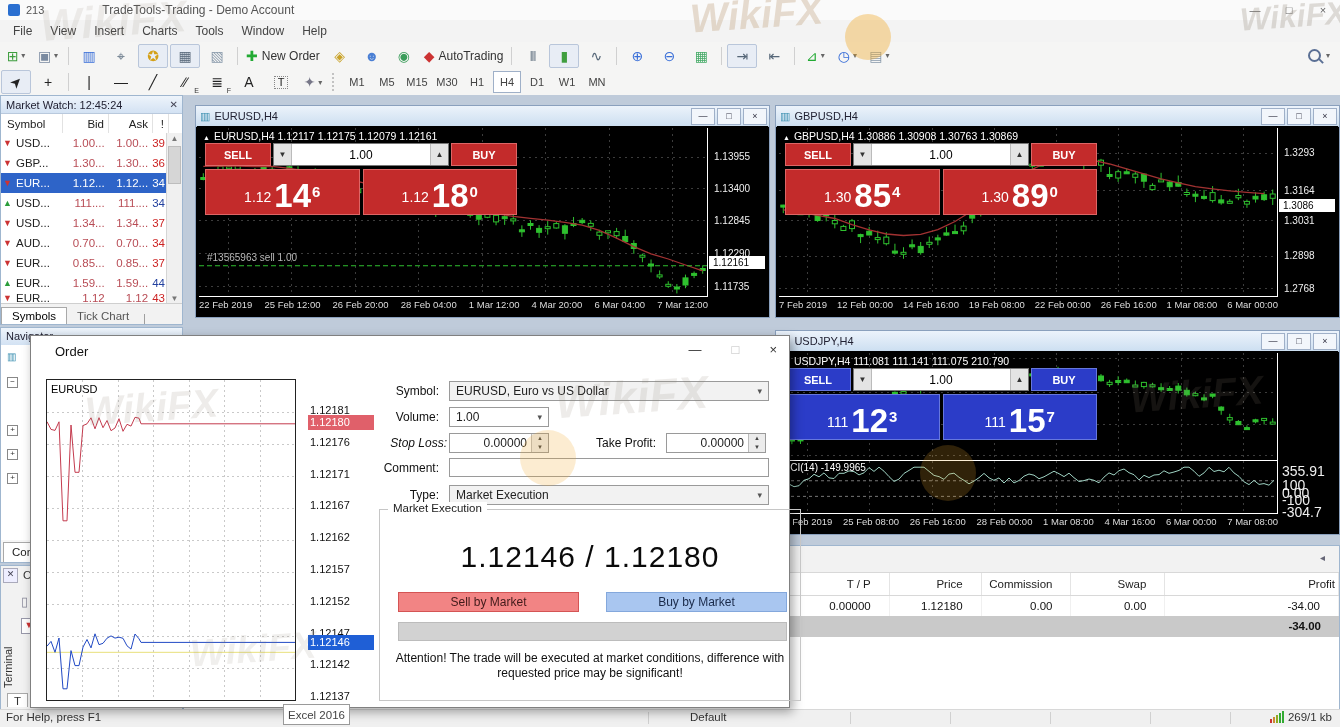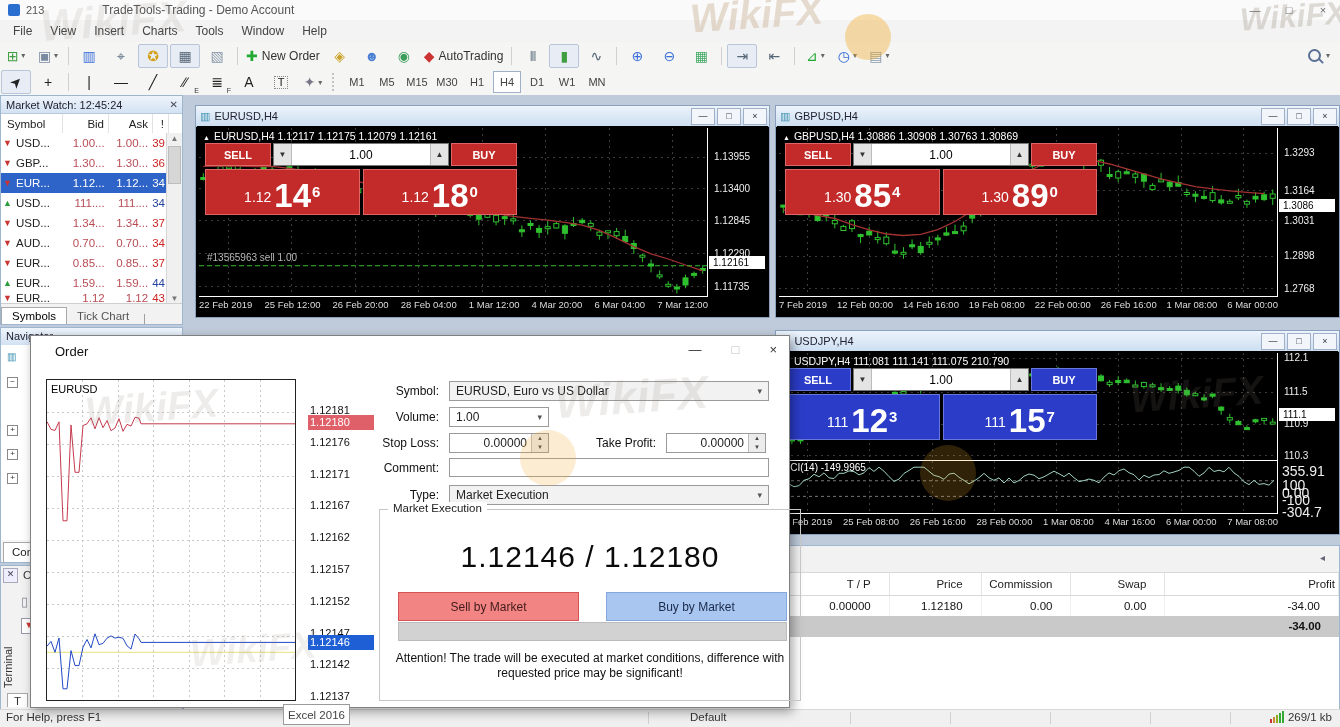--- a/index.html
+++ b/index.html
@@ -144,21 +144,21 @@
   .dd.white{background:#fff;}
   .dd .ddcaret{margin-left:auto;font-size:9px;color:#555;}
   .spin{position:absolute;height:20px;border:1px solid #9a9a9a;background:#fff;display:flex;box-sizing:border-box;}
   .spin .sval{flex:1;text-align:right;font-size:12px;line-height:18px;padding-right:4px;}
   .spin .sbtns{width:16px;border-left:1px solid #bbb;display:flex;flex-direction:column;background:#ececec;}
   .spin .sbtns span{flex:1;font-size:6px;text-align:center;color:#444;line-height:9px;}
   .inp{position:absolute;height:19px;border:1px solid #9a9a9a;background:#fff;box-sizing:border-box;}
   .groupbox{position:absolute;left:348px;top:173px;width:422px;height:192px;border:1px solid #c6c6c6;box-sizing:border-box;}
   .group-label{position:absolute;top:-8px;left:8px;background:#fff;padding:0 5px;font-size:11.5px;color:#222;}
   .quote{position:absolute;left:0;right:0;top:30px;text-align:center;font-size:30px;color:#0a0a0a;letter-spacing:1px;}
-  .mkbtn{position:absolute;top:82px;height:29px;width:181px;font-size:12px;display:flex;align-items:center;justify-content:center;border:1px solid;box-sizing:border-box;}
+  .mkbtn{position:absolute;top:82px;height:20px;width:181px;font-size:12px;display:flex;align-items:center;justify-content:center;border:1px solid;box-sizing:border-box;}
   .mkbtn.sell{left:18px;background:#f28484;border-color:#d45454;color:#401a1a;}
   .mkbtn.buy{left:226px;background:#a9c6f0;border-color:#84a8dc;color:#1a2a4a;}
   .progress{position:absolute;left:18px;top:112px;width:389px;height:19px;background:#d2d2d2;border:1px solid #bcbcbc;box-sizing:border-box;}
   .attention{position:absolute;left:0;right:0;top:141px;text-align:center;font-size:12px;color:#111;line-height:15px;}
   
   .tooltip{position:absolute;left:283px;top:704px;width:67px;height:21px;background:#fff;border:1px solid #9a9a9a;font-size:11.5px;color:#444;display:flex;align-items:center;justify-content:center;z-index:55;box-sizing:border-box;}
   .statusbar{position:absolute;left:0;bottom:0;right:0;height:17px;background:#f0f0f0;border-top:1px solid #d8d8d8;font-size:11.5px;color:#333;z-index:30;}
   .sb-help{position:absolute;left:6px;top:1px;}
   .sb-profile{position:absolute;left:690px;top:1px;}
   .sb-sep{position:absolute;top:2px;width:1px;height:12px;background:#d0d0d0;}
@@ -1006,27 +1006,20 @@
                 <span class="qsup">3</span>
               </div>
             <div class="qprice" style="background: rgb(43, 60, 200); border-color: rgb(102, 119, 221);">
                 <span class="qpre">111</span>
                 <span class="qbig">15</span>
                 <span class="qsup">7</span>
               </div>
           </div>
         </div>
       </div>
-      <div class="pscale">
-          <div class="ptick" style="top: -0.6px;">112.1</div>
-          <div class="ptick" style="top: 32.88px;">111.5</div>
-          <div class="ptick" style="top: 65.28px;">110.9</div>
-          <div class="ptick" style="top: 96.6px;">110.3</div>
-          <div class="ptag" style="top: 54.56px;">111.1</div>
-        </div>
       <div class="cci-pane">
         <svg class="ccisvg" width="498" height="52">
             <line x1="28.5" y1="0" x2="28.5" y2="52" stroke="#3c3c3c" stroke-width="1" stroke-dasharray="2,4"></line>
             <line x1="90.5" y1="0" x2="90.5" y2="52" stroke="#3c3c3c" stroke-width="1" stroke-dasharray="2,4"></line>
             <line x1="153.5" y1="0" x2="153.5" y2="52" stroke="#3c3c3c" stroke-width="1" stroke-dasharray="2,4"></line>
             <line x1="215.5" y1="0" x2="215.5" y2="52" stroke="#3c3c3c" stroke-width="1" stroke-dasharray="2,4"></line>
             <line x1="277.5" y1="0" x2="277.5" y2="52" stroke="#3c3c3c" stroke-width="1" stroke-dasharray="2,4"></line>
             <line x1="339.5" y1="0" x2="339.5" y2="52" stroke="#3c3c3c" stroke-width="1" stroke-dasharray="2,4"></line>
             <line x1="402.5" y1="0" x2="402.5" y2="52" stroke="#3c3c3c" stroke-width="1" stroke-dasharray="2,4"></line>
             <line x1="464.5" y1="0" x2="464.5" y2="52" stroke="#3c3c3c" stroke-width="1" stroke-dasharray="2,4"></line>
@@ -1138,21 +1131,21 @@
       <span>EURUSD, Euro vs US Dollar</span>
         <span class="ddcaret">▾</span>
     </div>
 
     <div class="frow-label" style="left:318px;top:74px;">Volume:</div>
     <div class="dd white" style="left:418px;top:71px;width:100px;">
       <span>1.00</span>
         <span class="ddcaret">▾</span>
     </div>
 
-    <div class="frow-label" style="left:318px;top:100px;">Stop Loss:</div>
+    <div class="frow-label" style="left:326px;top:100px;font-style:italic;">Stop Loss:</div>
     <div class="spin" style="left:418px;top:97px;width:100px;">
       <span class="sval">0.00000</span>
       <span class="sbtns">
           <span>▲</span>
           <span>▼</span>
         </span>
     </div>
     <div class="frow-label" style="left:535px;top:100px;">Take Profit:</div>
     <div class="spin" style="left:635px;top:97px;width:100px;">
       <span class="sval">0.00000</span>

